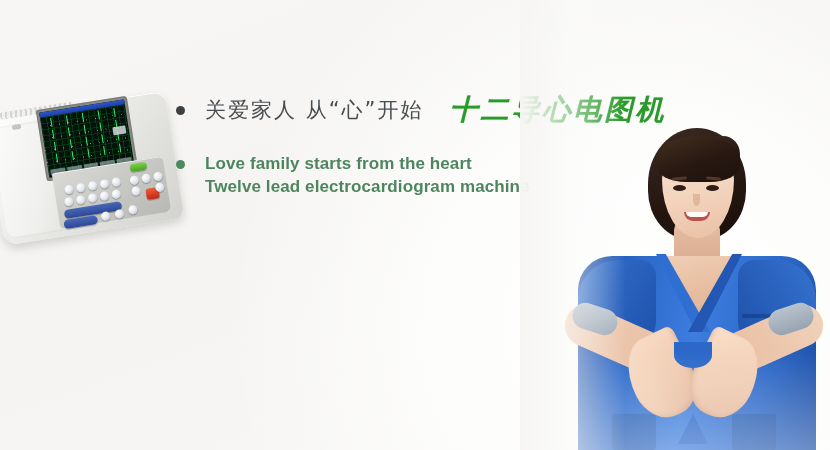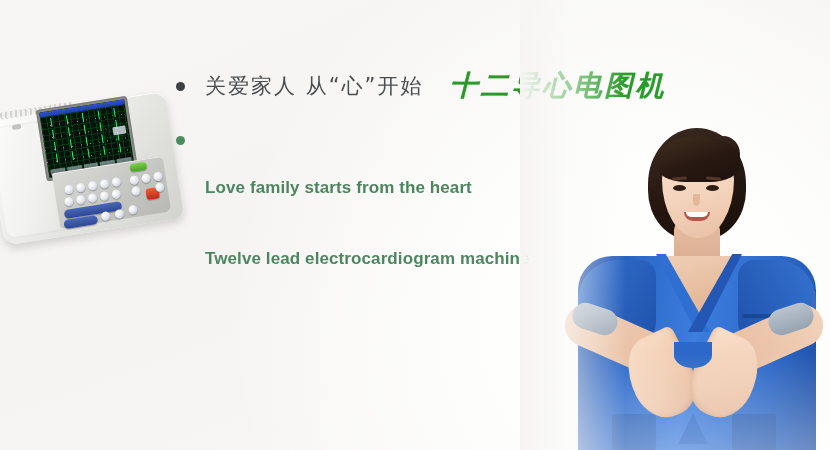--- a/index.html
+++ b/index.html
@@ -25,21 +25,21 @@
     inset: 0;
     background:
       radial-gradient(circle at 78% 72%, #ffffff 0%, #fdfdfc 28%, rgba(255,255,255,0) 58%),
       linear-gradient(160deg, #f7f6f4 0%, #f5f4f2 45%, #f8f7f5 100%);
   }
 
   
   .copy {
     position: absolute;
     left: 176px;
-    top: 64px;
+    top: 88px;
     width: 520px;
   }
 
   .line-cn {
     display: flex;
     align-items: center;
     height: 44px;
     white-space: nowrap;
   }
   .bullet {
@@ -82,21 +82,20 @@
     display: flex;
     flex-direction: column;
   }
   .en-text {
     font-size: 17px;
     font-weight: 700;
     color: #4e8560;
     line-height: 23px;
     letter-spacing: 0.1px;
     white-space: nowrap;
-    margin-top: 48px;
   }
 
   
   .device {
     position: absolute;
     left: -6px;
     top: 98px;
     width: 186px;
     height: 148px;
     transform: rotate(-9deg);

